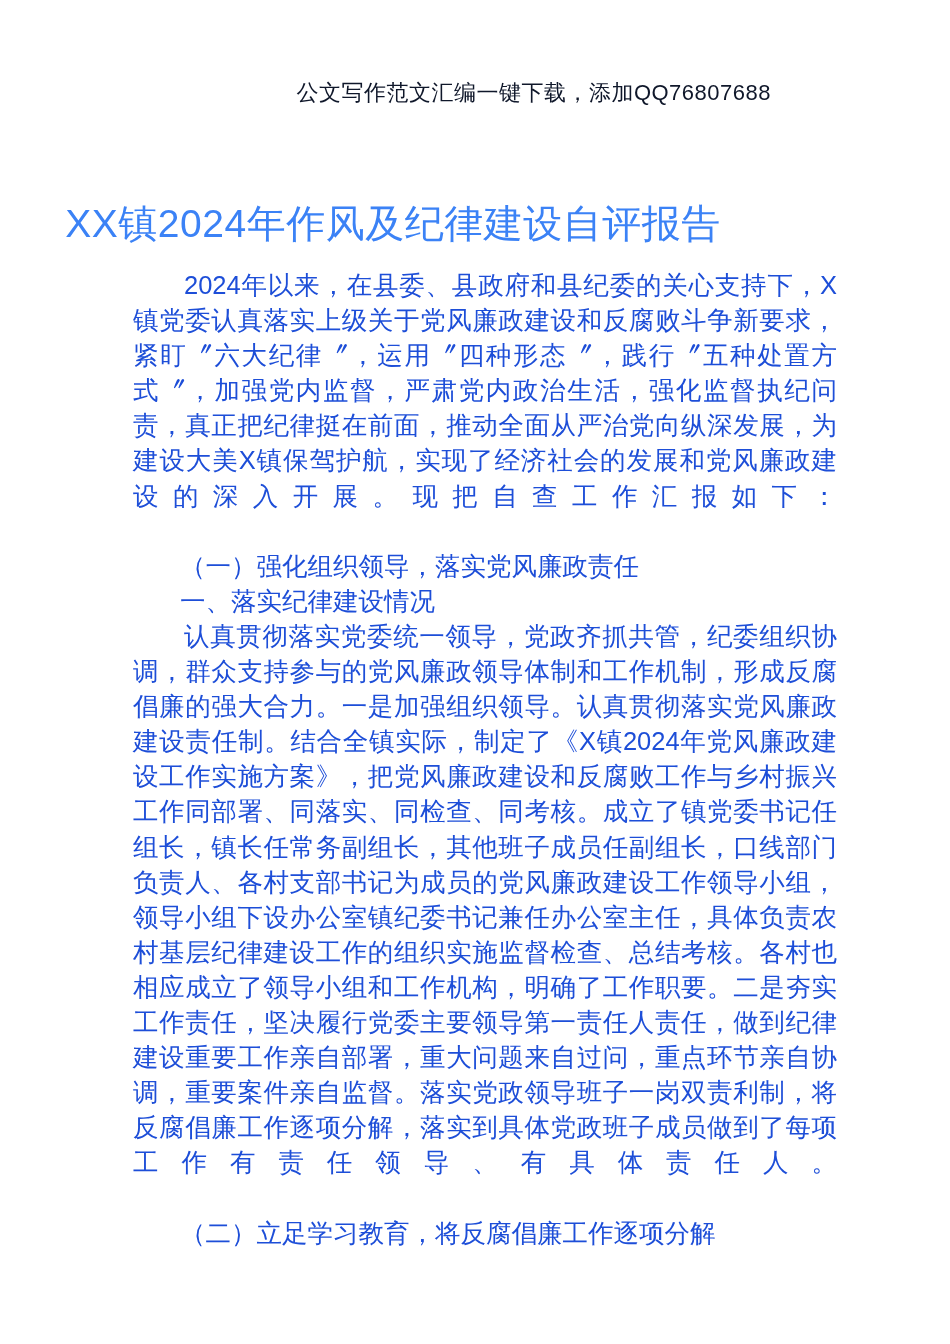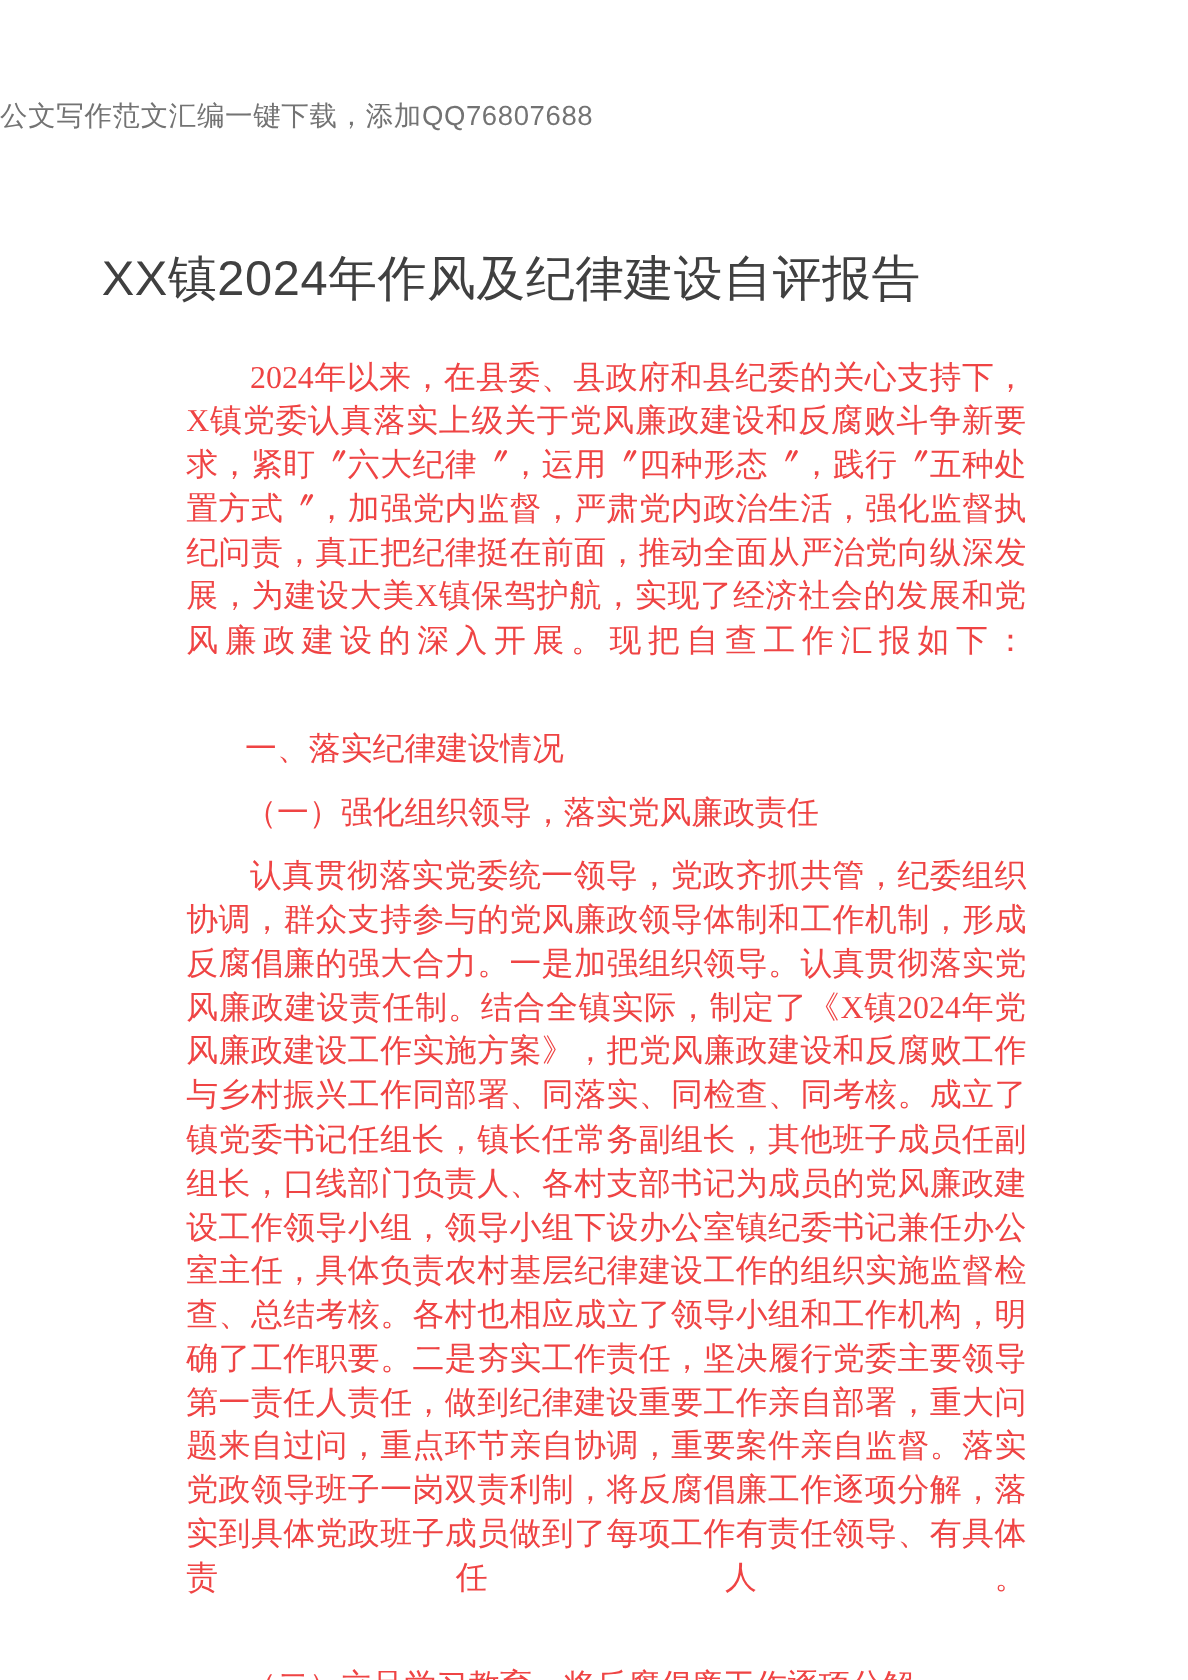--- a/index.html
+++ b/index.html
@@ -22,63 +22,62 @@
     background: #ffffff;
     box-sizing: border-box;
   }
 
   
   .promo-header {
     position: absolute;
     top: 78px;
     left: 0;
     width: 771px;
-    text-align: left;
-    color: #737373;
+    text-align: right;
+    color: #0f172a;
     font-size: 22px;
     line-height: 30px;
     letter-spacing: 0.5px;
     font-family: "Liberation Sans", "DejaVu Sans", sans-serif;
     white-space: nowrap;
   }
 
   
   .doc-title {
     position: absolute;
     top: 172px;
     left: 0;
     width: 786px;
     text-align: center;
     font-size: 39px;
     line-height: 52px;
-    color: #404040;
+    color: #3b82f6;
     font-weight: 400;
     letter-spacing: 0.5px;
     white-space: nowrap;
     font-family: "Liberation Sans", "DejaVu Sans", sans-serif;
-    padding-left: 16px;
   }
 
   
   .body-block {
     position: absolute;
     top: 268px;
     left: 133px;
     width: 704px;
   }
 
   .para {
     font-size: 25.5px;
     line-height: 35.1px;
-    color: #ef4444;
+    color: #1d4ed8;
     text-align: justify;
     text-justify: inter-ideograph;
-    margin: 16px;
+    margin: 0;
     letter-spacing: 0px;
-    font-family: Liberation Serif, serif;
+    font-family: Liberation Sans, sans-serif;
     word-break: break-all;
   }
 
   .para.indent {
     text-indent: 51px;
   }
 
   .para.heading-indent {
     text-indent: 47px;
   }
@@ -98,22 +97,22 @@
 
 <div class="page">
 
   <div class="promo-header">公文写作范文汇编一键下载，添加QQ76807688</div>
 
   <h1 class="doc-title">XX镇2024年作风及纪律建设自评报告</h1>
 
   <div class="body-block">
     <p class="para indent">2024年以来，在县委、县政府和县纪委的关心支持下，X镇党委认真落实上级关于党风廉政建设和反腐败斗争新要求，紧盯〞六大纪律〞，运用〞四种形态〞，践行〞五种处置方式〞，加强党内监督，严肃党内政治生活，强化监督执纪问责，真正把纪律挺在前面，推动全面从严治党向纵深发展，为建设大美X镇保驾护航，实现了经济社会的发展和党风廉政建设的深入开展。现把自查工作汇报如下：</p>
 
+    <p class="para heading-indent no-stretch">（一）强化组织领导，落实党风廉政责任</p>
+
     <p class="para heading-indent no-stretch">一、落实纪律建设情况</p>
-
-    <p class="para heading-indent no-stretch">（一）强化组织领导，落实党风廉政责任</p>
 
     <p class="para indent">认真贯彻落实党委统一领导，党政齐抓共管，纪委组织协调，群众支持参与的党风廉政领导体制和工作机制，形成反腐倡廉的强大合力。一是加强组织领导。认真贯彻落实党风廉政建设责任制。结合全镇实际，制定了《X镇2024年党风廉政建设工作实施方案》，把党风廉政建设和反腐败工作与乡村振兴工作同部署、同落实、同检查、同考核。成立了镇党委书记任组长，镇长任常务副组长，其他班子成员任副组长，口线部门负责人、各村支部书记为成员的党风廉政建设工作领导小组，领导小组下设办公室镇纪委书记兼任办公室主任，具体负责农村基层纪律建设工作的组织实施监督检查、总结考核。各村也相应成立了领导小组和工作机构，明确了工作职要。二是夯实工作责任，坚决履行党委主要领导第一责任人责任，做到纪律建设重要工作亲自部署，重大问题来自过问，重点环节亲自协调，重要案件亲自监督。落实党政领导班子一岗双责利制，将反腐倡廉工作逐项分解，落实到具体党政班子成员做到了每项工作有责任领导、有具体责任人。</p>
 
     <p class="para heading-indent no-stretch">（二）立足学习教育，将反腐倡廉工作逐项分解</p>
   </div>
 
 </div>
 
 </body></html>

